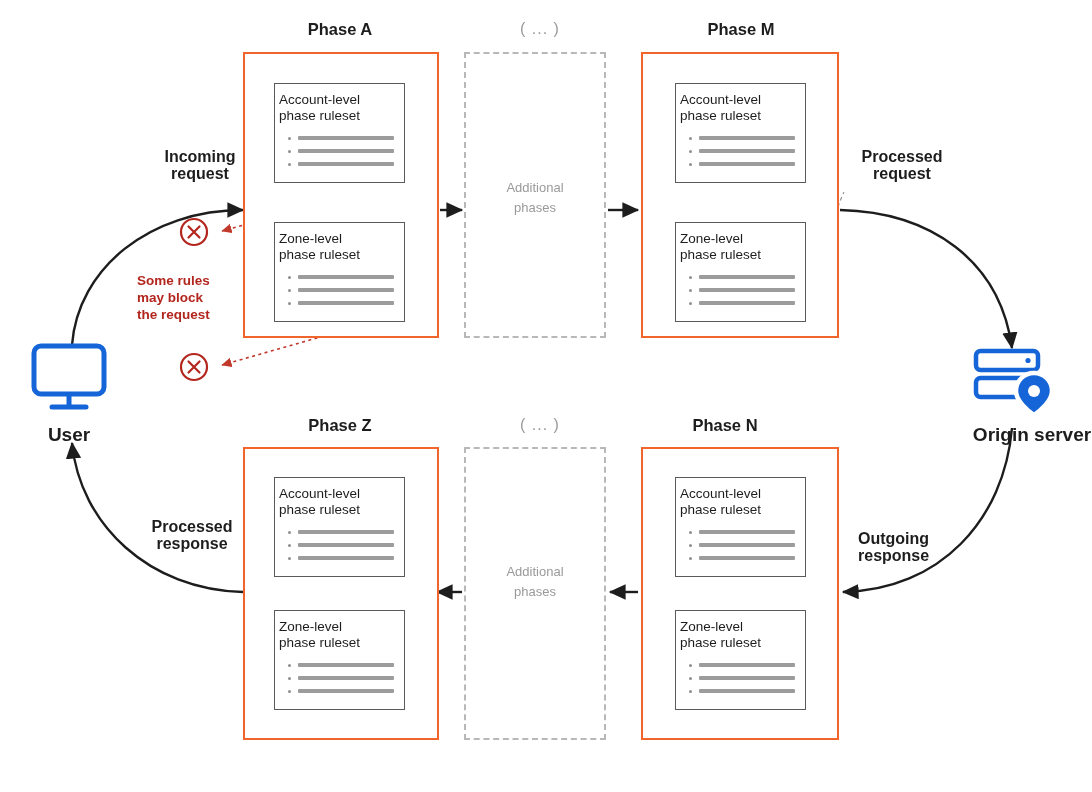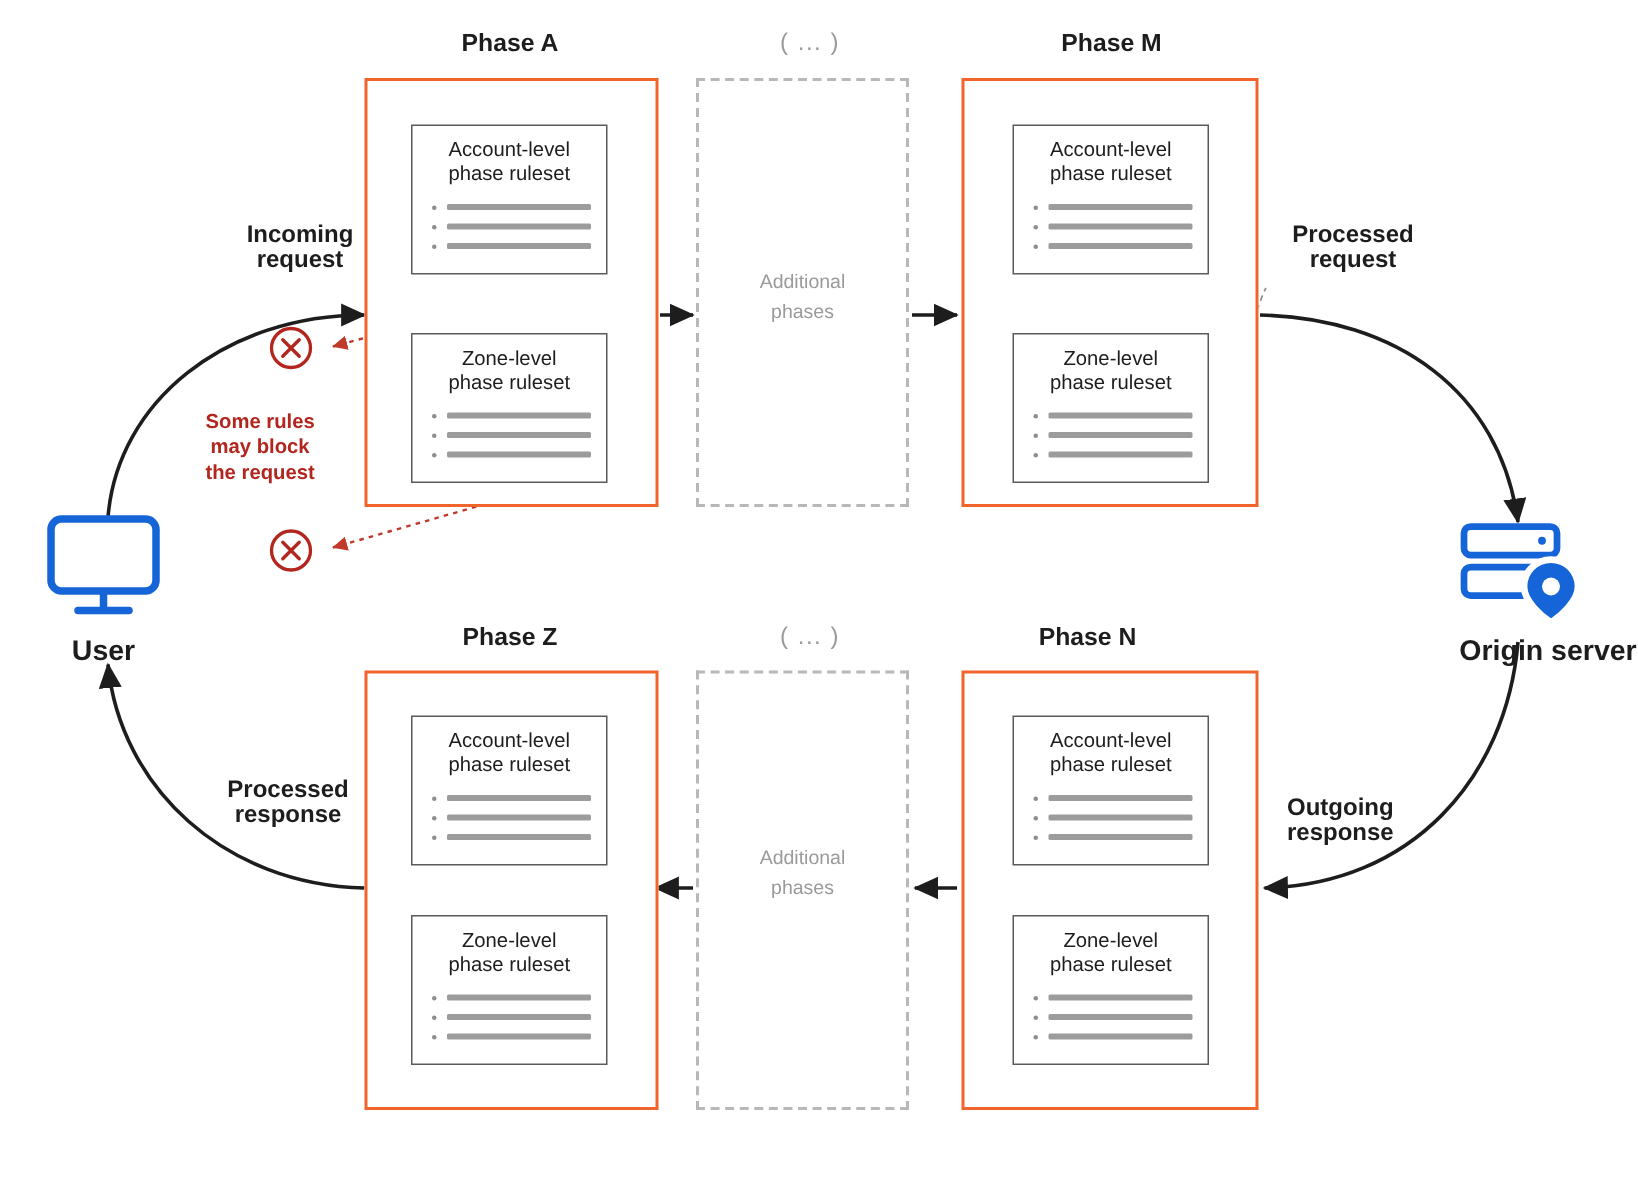--- a/index.html
+++ b/index.html
@@ -56,21 +56,20 @@
   .ruleset {
     position: absolute;
     border: 1px solid #5a5a5a;
     background: #ffffff;
     box-sizing: border-box;
     padding: 8px 0 0 0;
   }
   .ruleset-label {
     font-size: 13.5px;
     line-height: 16px;
-    text-align: center;
     color: #1d1d1d;
     padding: 0 4px;
     white-space: pre-line;
   }
   .rule-lines {
     margin-top: 9px;
     padding: 0 10px 8px 10px;
   }
   .rule-row {
     display: flex;
@@ -117,21 +116,21 @@
     color: #1d1d1d;
     white-space: pre-line;
   }
   .block-note {
     position: absolute;
     font-size: 13.5px;
     font-weight: bold;
     line-height: 17px;
     color: #b3261e;
     white-space: pre-line;
-    text-align: center;
+    text-align: left;
   }
 
   
   .endpoint-label {
     position: absolute;
     font-size: 19px;
     font-weight: bold;
     color: #1d1d1d;
     text-align: center;
   }

